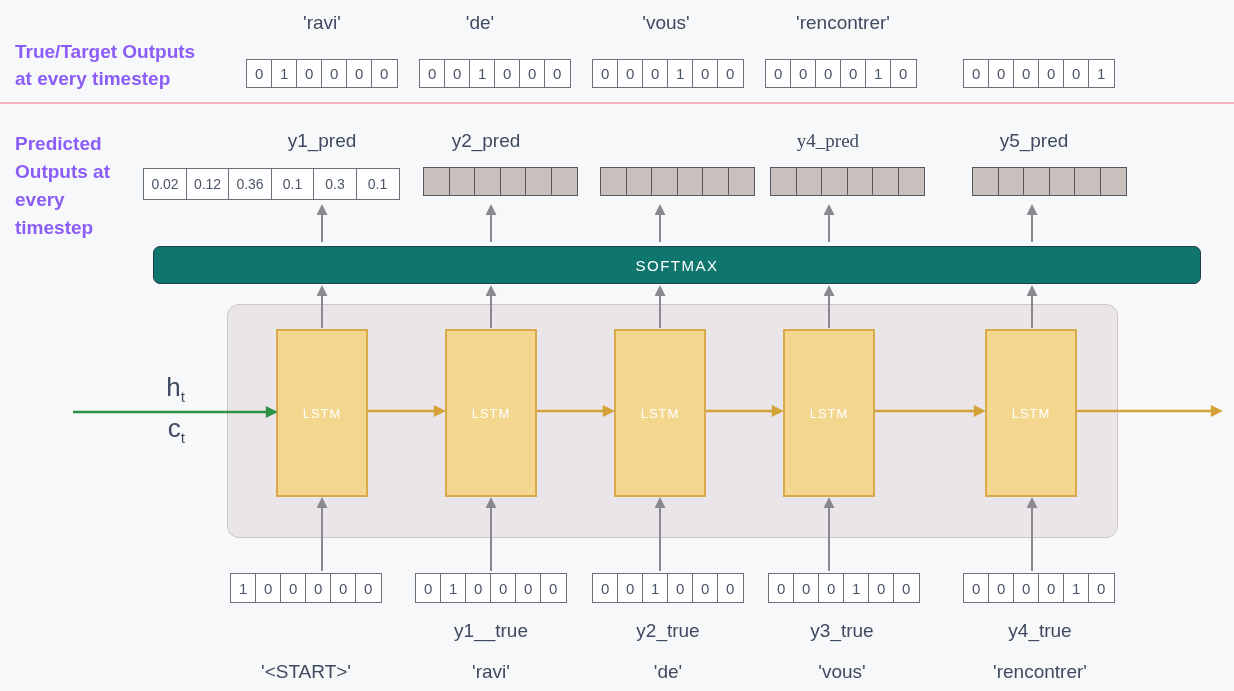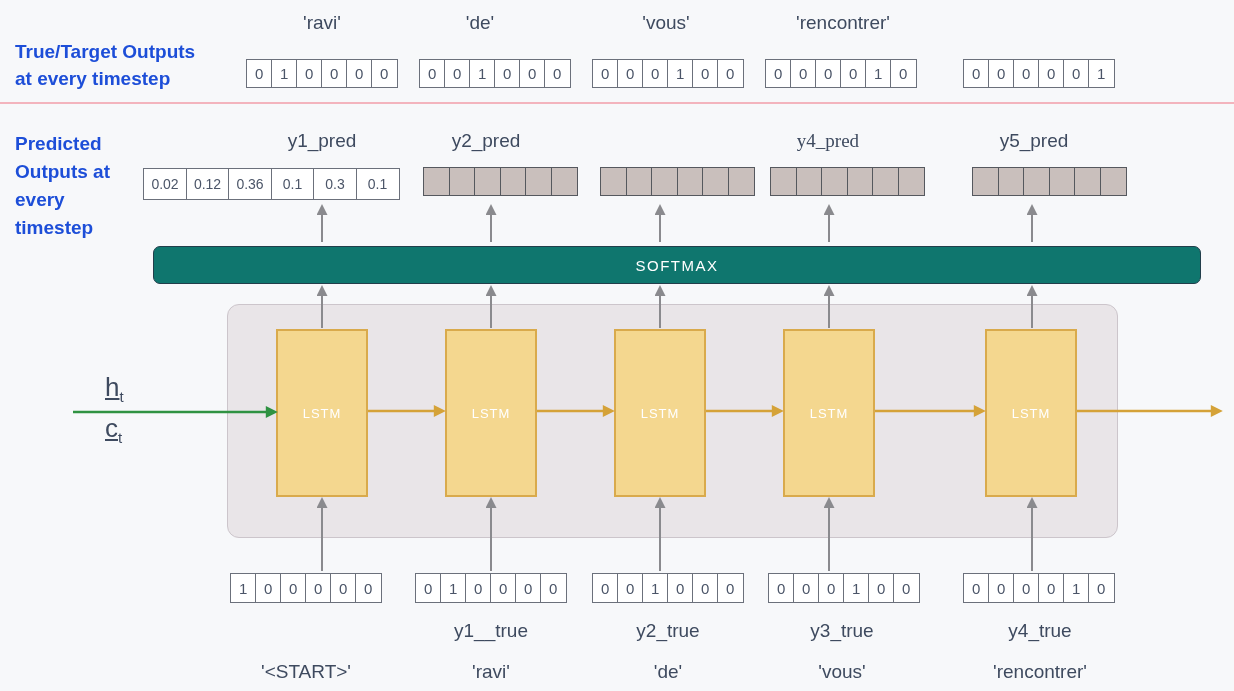--- a/index.html
+++ b/index.html
@@ -4,21 +4,21 @@
 <style>
   html,body{margin:0;padding:0;background:#eceef1;}
   .canvas{
     position:relative;width:1234px;height:691px;margin:0 auto;
     background:#f7f8fa;overflow:hidden;
     font-family:"Liberation Sans",sans-serif;color:#3e4a5f;
   }
   .abs{position:absolute;}
   
   .side-label{
-    font-size:19px;font-weight:bold;color:#1d4ed8;line-height:27px;
+    font-size:19px;font-weight:bold;color:#8b5cf6;line-height:27px;
   }
   .word-label,.name-label{
     width:220px;text-align:center;font-size:19px;color:#3e4a5f;white-space:nowrap;
   }
   
   .vec{display:flex;z-index:4;}
   .vec .cell{
     box-sizing:border-box;background:#ffffff;border:1.5px solid #6b707b;
     margin-left:-1.5px;display:flex;align-items:center;justify-content:center;
     font-size:15px;color:#4b5568;
@@ -40,21 +40,21 @@
   .decoder-box{
     left:227px;top:304px;width:891px;height:234px;background:#e9e5e8;
     border:1.5px solid #ccc5cb;border-radius:12px;z-index:1;box-sizing:border-box;
   }
   .lstm{
     top:329px;width:92px;height:168px;background:#f4d78f;border:2px solid #d9aa4c;
     box-sizing:border-box;display:flex;align-items:center;justify-content:center;
     color:#ffffff;font-size:13px;letter-spacing:1px;z-index:2;
   }
   
-  .state-label{width:80px;text-align:left;font-size:26px;color:#3e4a5f;z-index:2;text-decoration:underline;}
+  .state-label{width:80px;text-align:right;font-size:26px;color:#3e4a5f;z-index:2;}
   .state-label sub{font-size:15px;}
   
   .overlay{position:absolute;left:0;top:0;width:1234px;height:691px;z-index:5;pointer-events:none;}
 </style>
 </head>
 <body>
 
 <div class="canvas">
 
   <div class="abs side-label" style="left:15px;top:38px;width:240px;">

